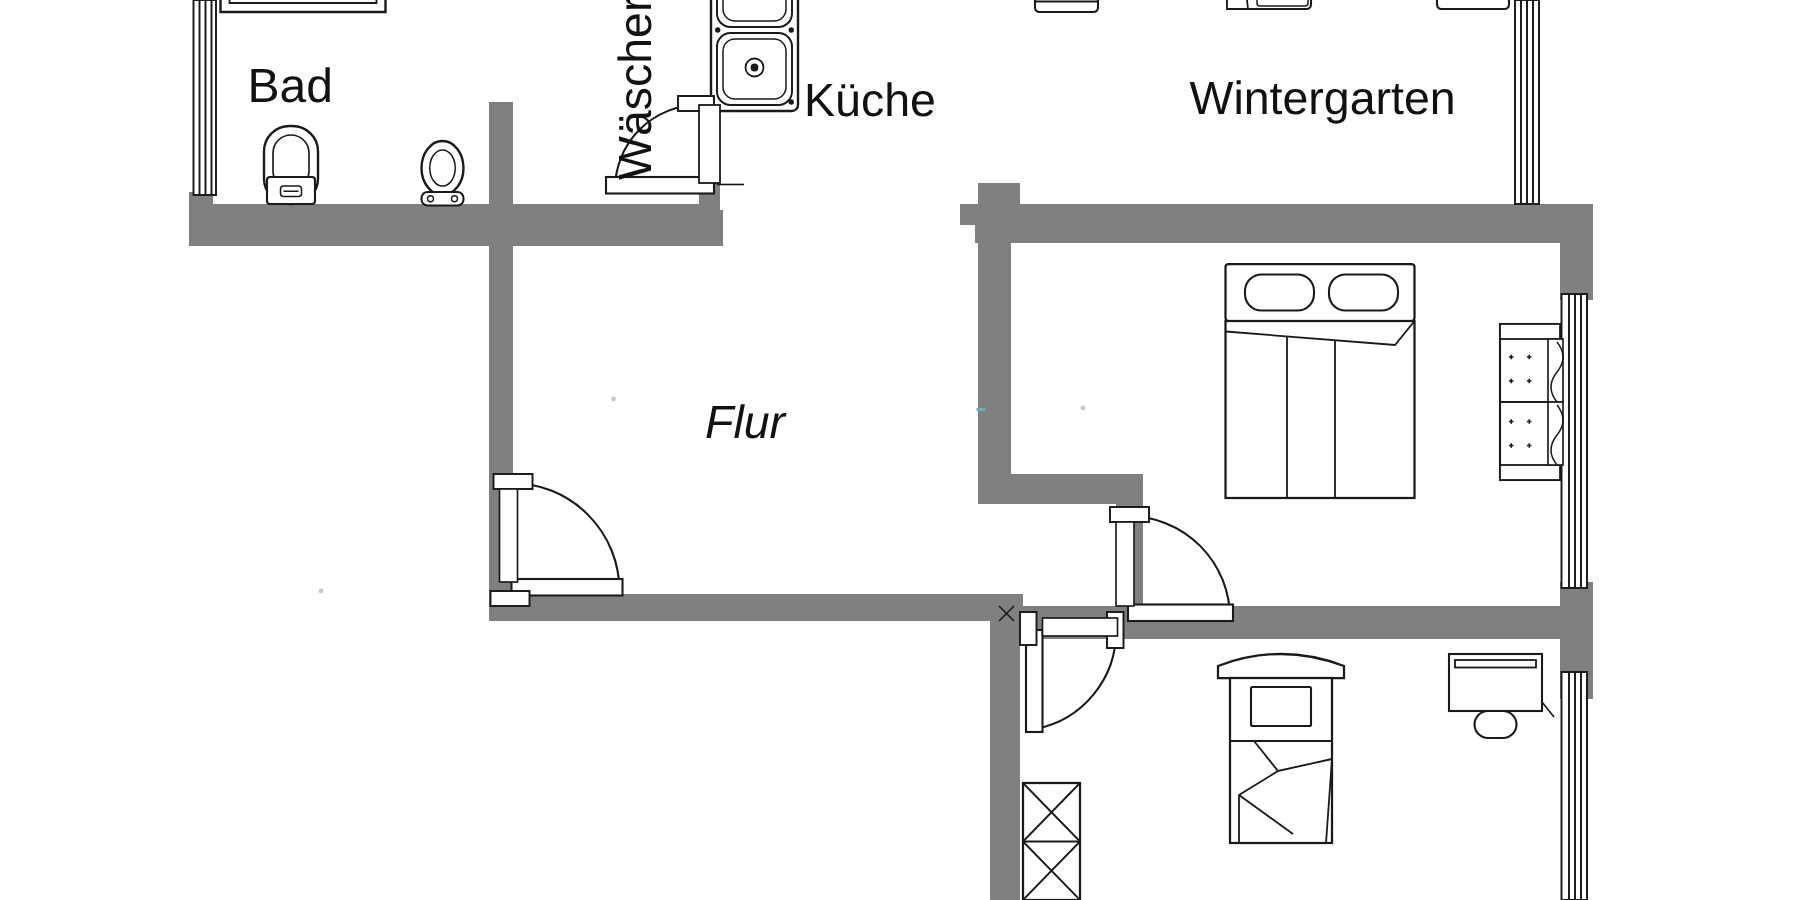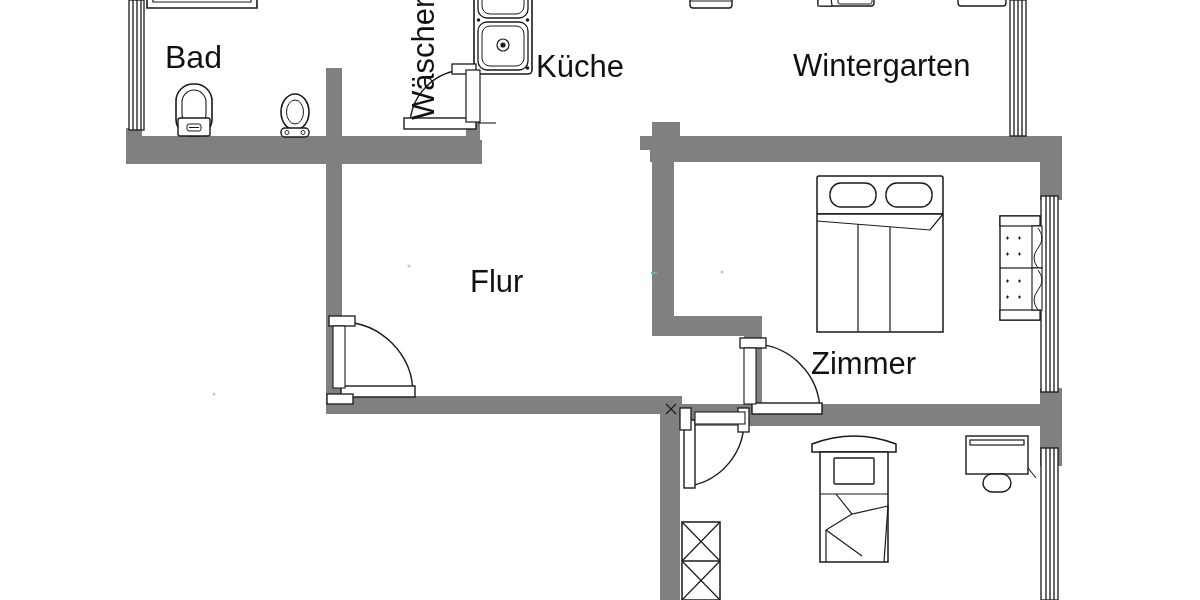--- a/index.html
+++ b/index.html
@@ -274,17 +274,16 @@
   </svg>
 
   <div class="room-label" style="left:165px; top:41px; font-size:32px;">Bad</div>
 
   <div class="room-label vertical" style="left:408px; top:120px; font-size:31px; transform: rotate(-90deg);">Wäscherei</div>
 
   <div class="room-label" style="left:536px; top:51px; font-size:31px;">Küche</div>
 
   <div class="room-label" style="left:757px; top:50px; font-size:31px;margin-left:36px;">Wintergarten</div>
 
-  <div class="room-label" style="left:470px; top:266px; font-size:31px;">Flur</div>
-
-  <div class="room-label" style="left:811px; top:348px; font-size:31px;">Zimmer</div>
+  <div class="room-label" style="left:470px; top:266px; font-size:31px;font-style:italic;">Flur</div>
+
 
 </div>
 
 </body></html>

